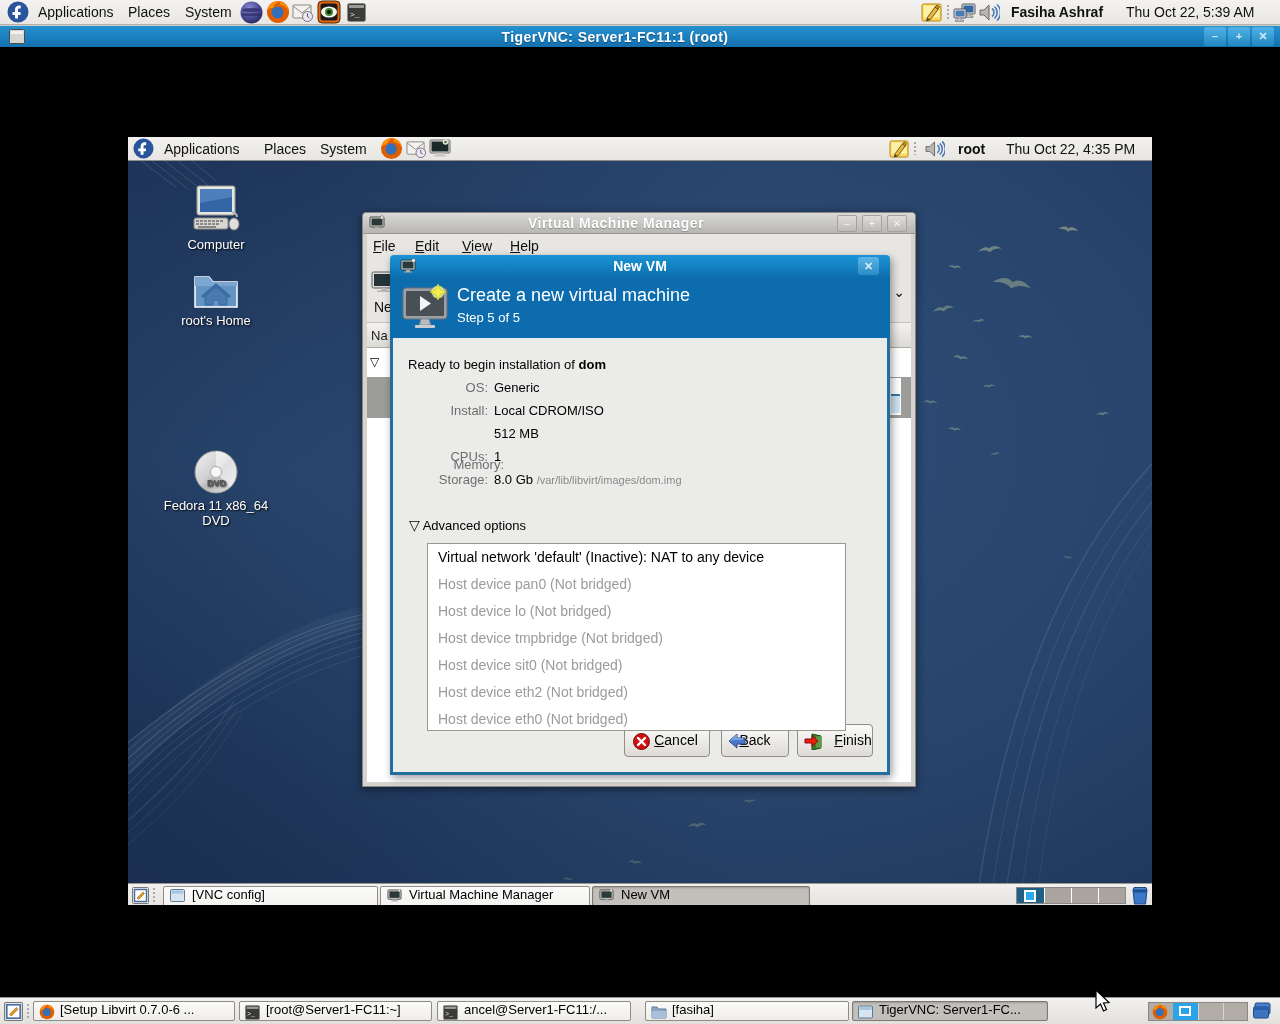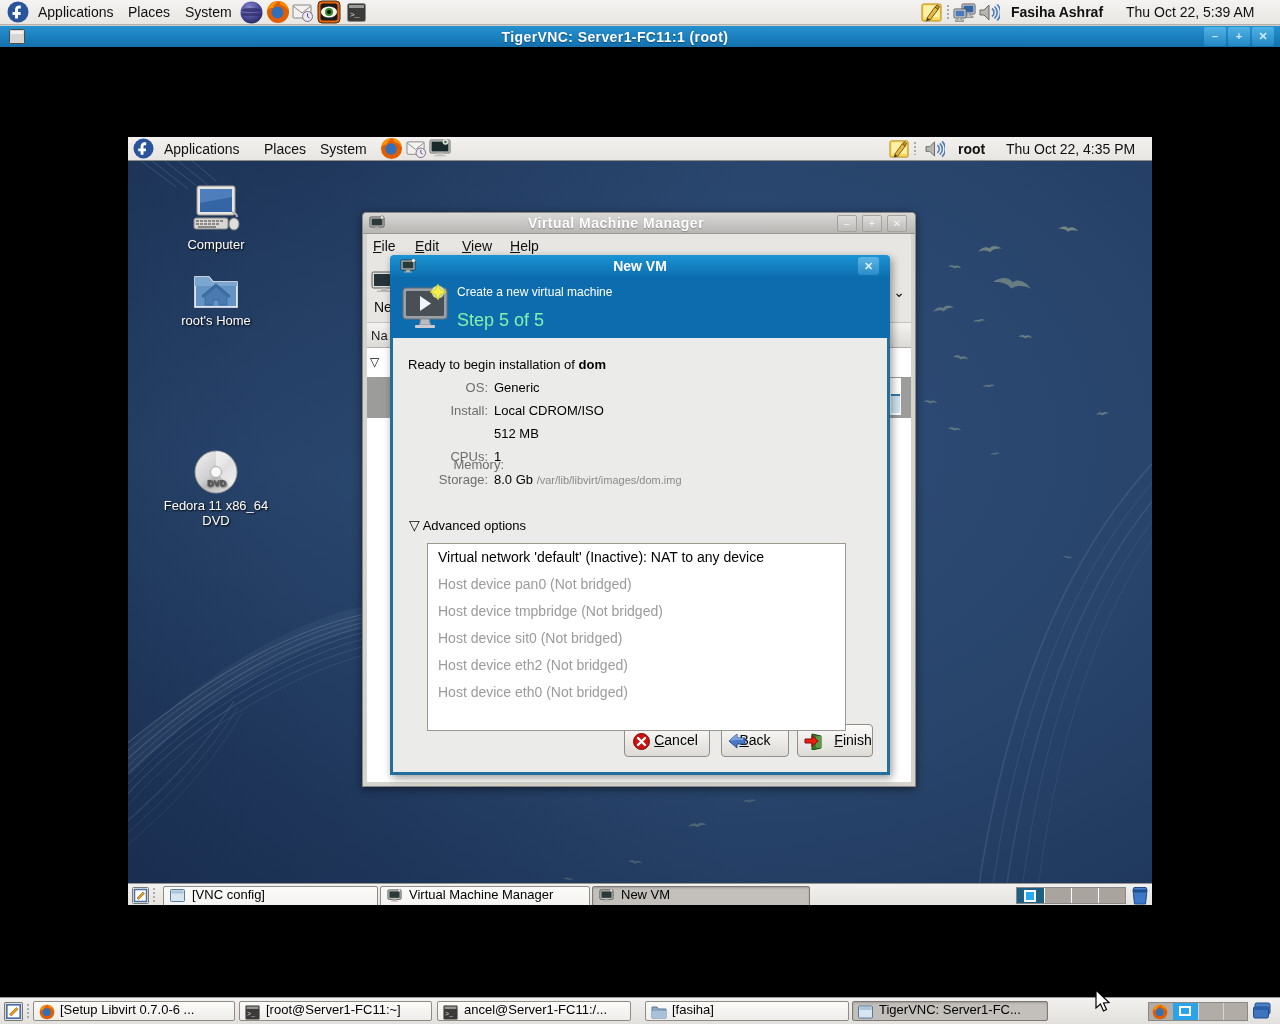--- a/index.html
+++ b/index.html
@@ -36,22 +36,22 @@
 #vmmtool { position:absolute; left:4px; top:45px; right:4px; height:65px; background:#e8e6e3; border-bottom:1px solid #c5c2bd; }
 #vmmhdr { position:absolute; left:4px; top:110px; right:4px; height:25px; background:linear-gradient(#f4f3f1,#dcdad6); border-bottom:1px solid #b0ada8; font-size:13px; color:#1a1a1a; }
 #vmmlist { position:absolute; left:4px; top:135px; right:4px; bottom:4px; background:#fff; }
 #vmmrow { position:absolute; left:0; top:29px; right:0; height:41px; background:#9c9c9a; }
 
 
 #dlg { left:262px; top:118px; width:500px; height:520px; background:#ebebe9; border-radius:4px 4px 0 0; box-shadow:2px 3px 8px rgba(0,0,0,.4); }
 #dtitle { position:absolute; left:0; top:0; width:500px; height:22px; background:linear-gradient(#1b94d4,#0d6fb0); border-radius:4px 4px 0 0; }
 #dtitle .t { position:absolute; left:0; right:0; top:3px; text-align:center; color:#fff; font-weight:bold; font-size:14px; }
 #dhead { position:absolute; left:0; top:22px; width:500px; height:61px; background:#0c6cae; }
-#dhead .h1 { position:absolute; left:67px; top:8px; font-size:12px; color:#fff; }
-#dhead .h2 { position:absolute; left:67px; top:33px; font-size:18px; color:#86efac; }
+#dhead .h1 { position:absolute; left:67px; top:8px; font-size:18px; color:#fff; }
+#dhead .h2 { position:absolute; left:67px; top:33px; font-size:13px; color:#ffffff; }
 #dbody { position:absolute; left:0; top:83px; width:500px; height:437px; background:#ebebe9; border-left:3px solid #226f9e; border-right:3px solid #226f9e; border-bottom:3px solid #226f9e; }
 .lbl { position:absolute; width:95px; text-align:right; font-size:13px; color:#6e6e6e; }
 .val { position:absolute; left:101px; font-size:13px; color:#000; }
 #dlist { position:absolute; left:34px; top:205px; width:419px; height:188px; background:#fff; border:1px solid #9b9893; font-size:14px; }
 #dlist div { height:27px; line-height:27px; padding-left:10px; color:#9b9b9b; white-space:nowrap; }
 #dlist div.first { color:#000; }
 .dbtn { position:absolute; top:386px; height:33px; background:linear-gradient(#fbfbfa,#dedbd6); border:1px solid #928d87; border-radius:4px; font-size:14px; color:#000; text-align:center; }
 
 
 #itask { left:0; top:746px; width:1024px; height:22px; background:linear-gradient(#f2f1ef,#e6e4e0); border-top:1px solid #9a9792; }
@@ -406,20 +406,21 @@
       <div class="dbtn" style="left:404px; width:76px;">
         <svg class="abs" style="left:6px;top:7px;" width="19" height="18" viewBox="0 0 19 18">
           <path d="M8,2 L17,4 L17,16 L8,18 Z" fill="#3a7a28" stroke="#1a4a10"></path>
           <path d="M17,4 L17,16 L12,15.5 L12,4.5 Z" fill="#5a9a40"></path>
           <path d="M1,7 L8,7 L8,3.5 L14,9 L8,14.5 L8,11 L1,11 Z" fill="#e82010" stroke="#8a0a0a"></path>
         </svg>
         <span style="margin-left:36px;line-height:31px;"><u>F</u>inish</span></div>
       <div id="dlist">
         <div class="first">Virtual network 'default' (Inactive): NAT to any device</div>
         <div>Host device pan0 (Not bridged)</div>
+        <div>Host device lo (Not bridged)</div>
         <div>Host device tmpbridge (Not bridged)</div>
         <div>Host device sit0 (Not bridged)</div>
         <div>Host device eth2 (Not bridged)</div>
         <div>Host device eth0 (Not bridged)</div>
       </div>
     </div>
   </div>
 
   <div id="itask" class="abs">
     <svg class="abs" style="left:4px;top:3px;" width="17" height="17" viewBox="0 0 17 17">

